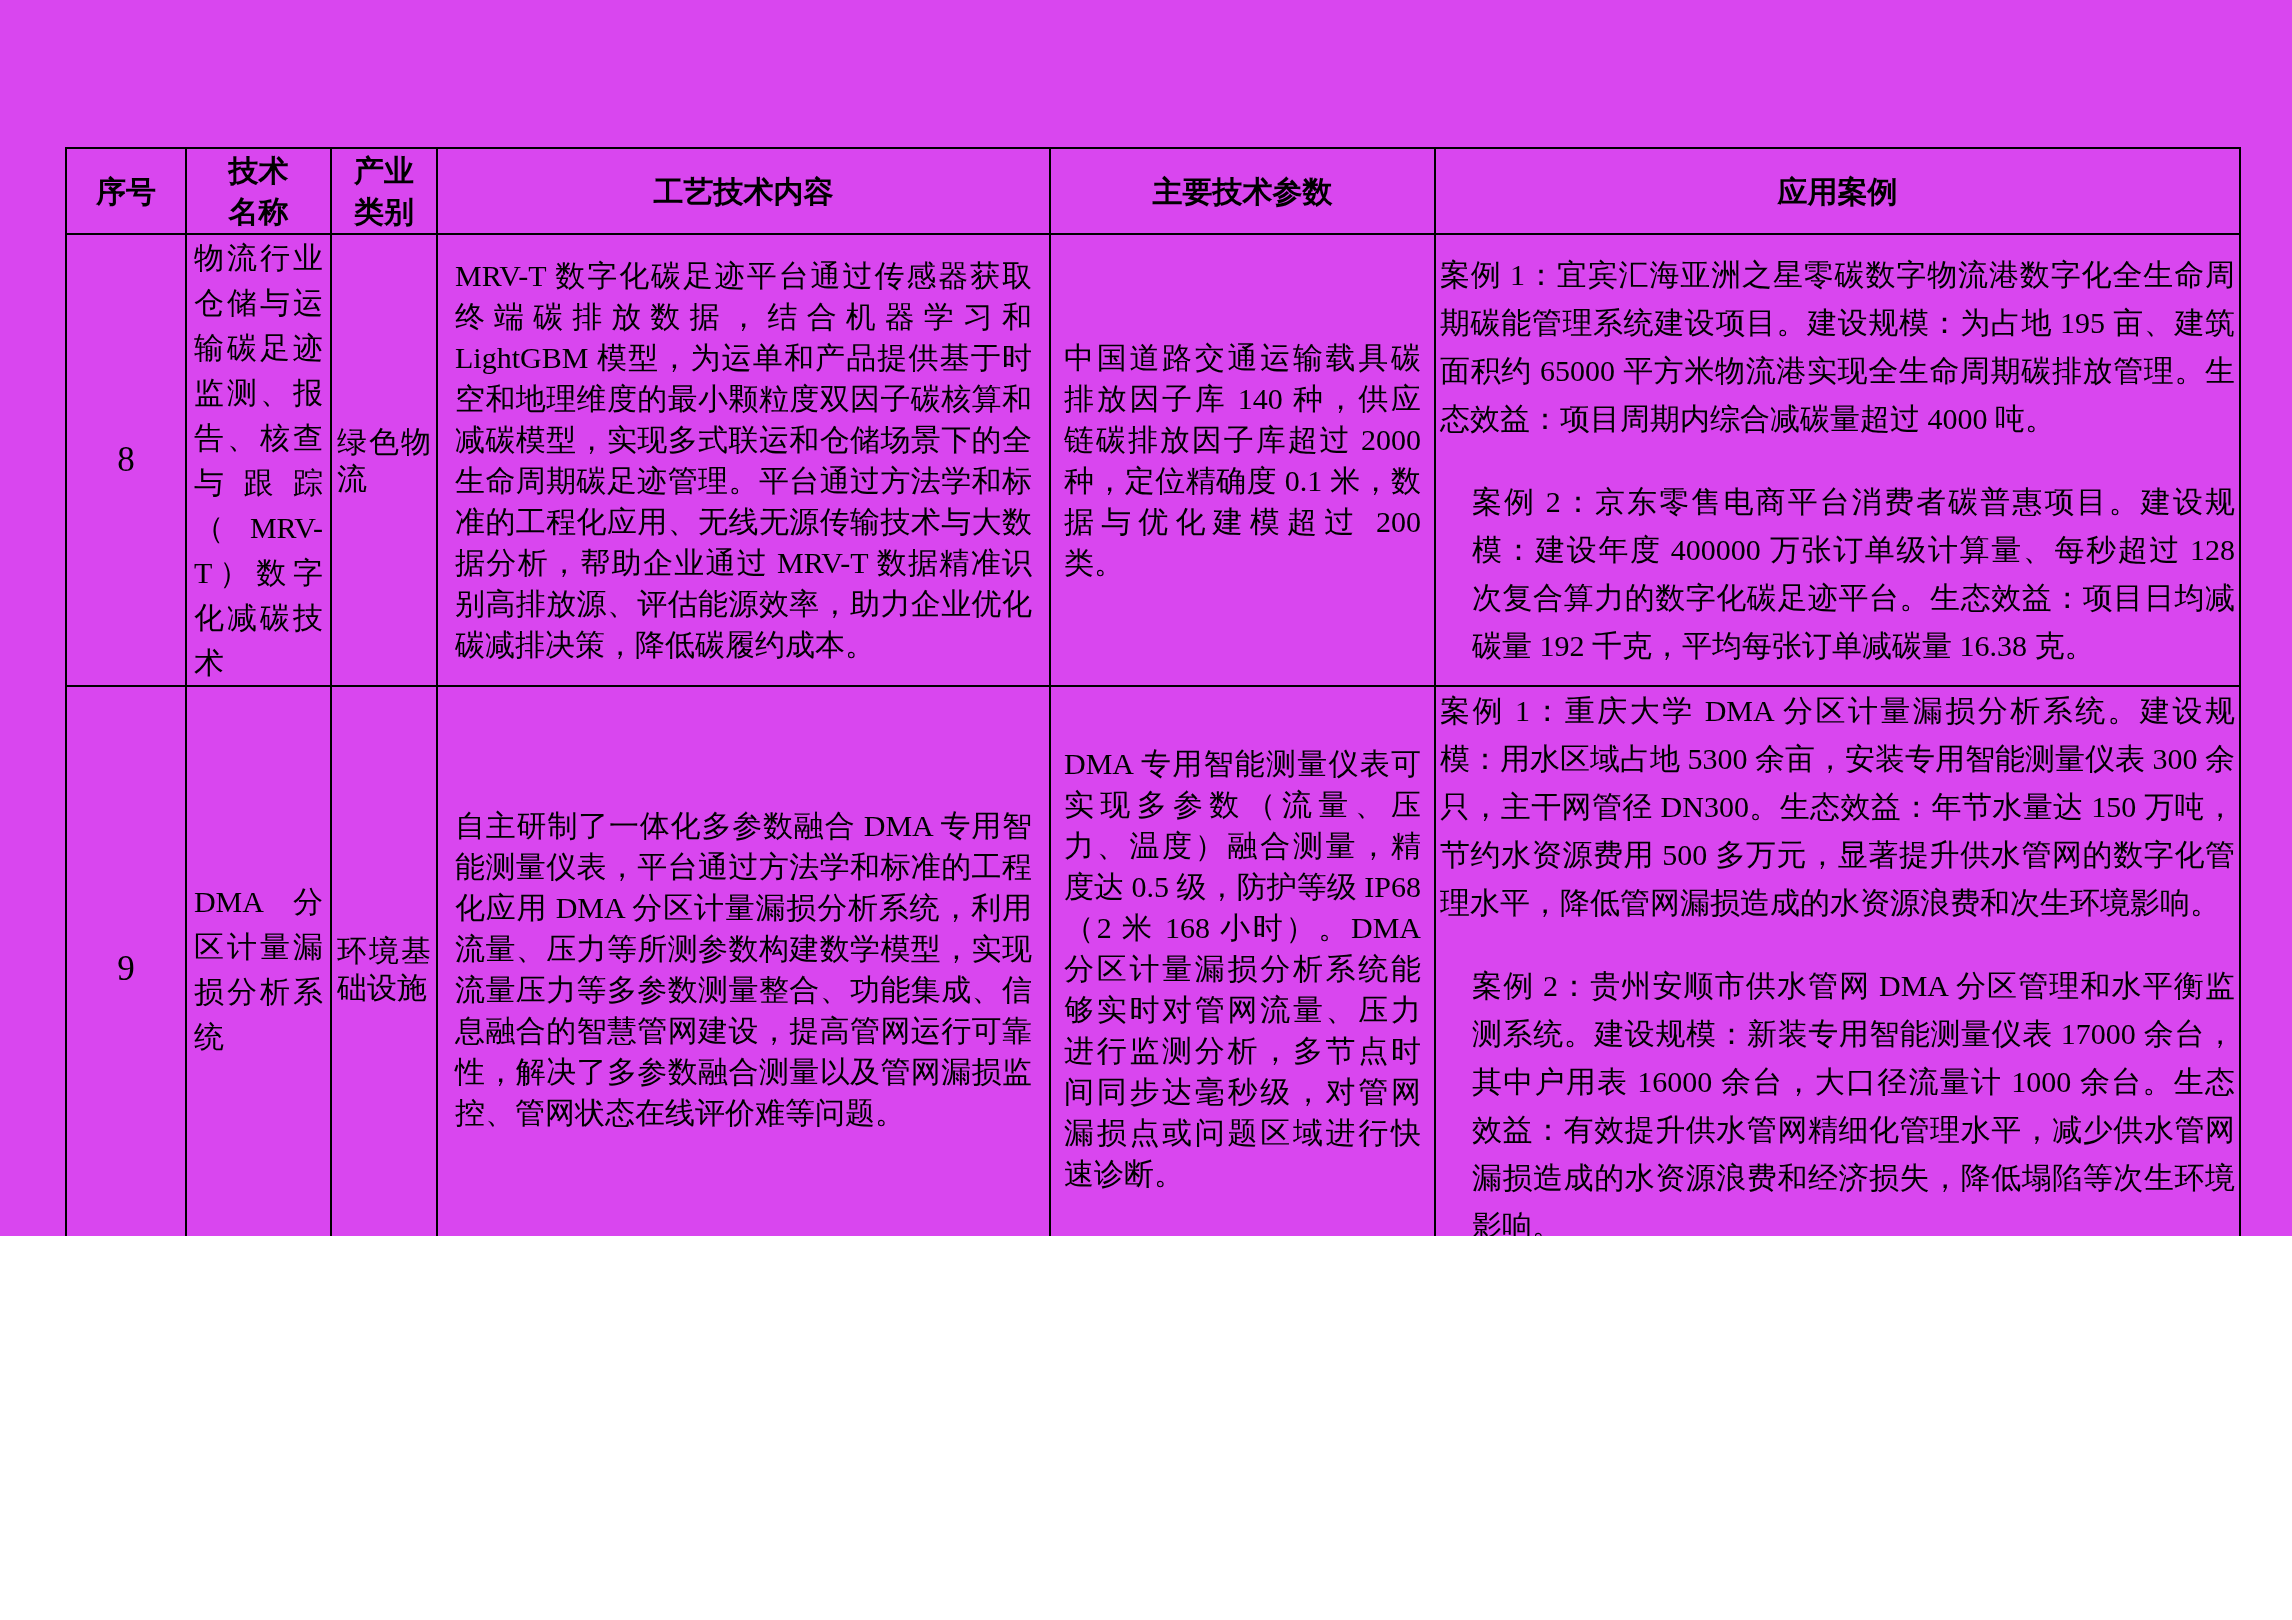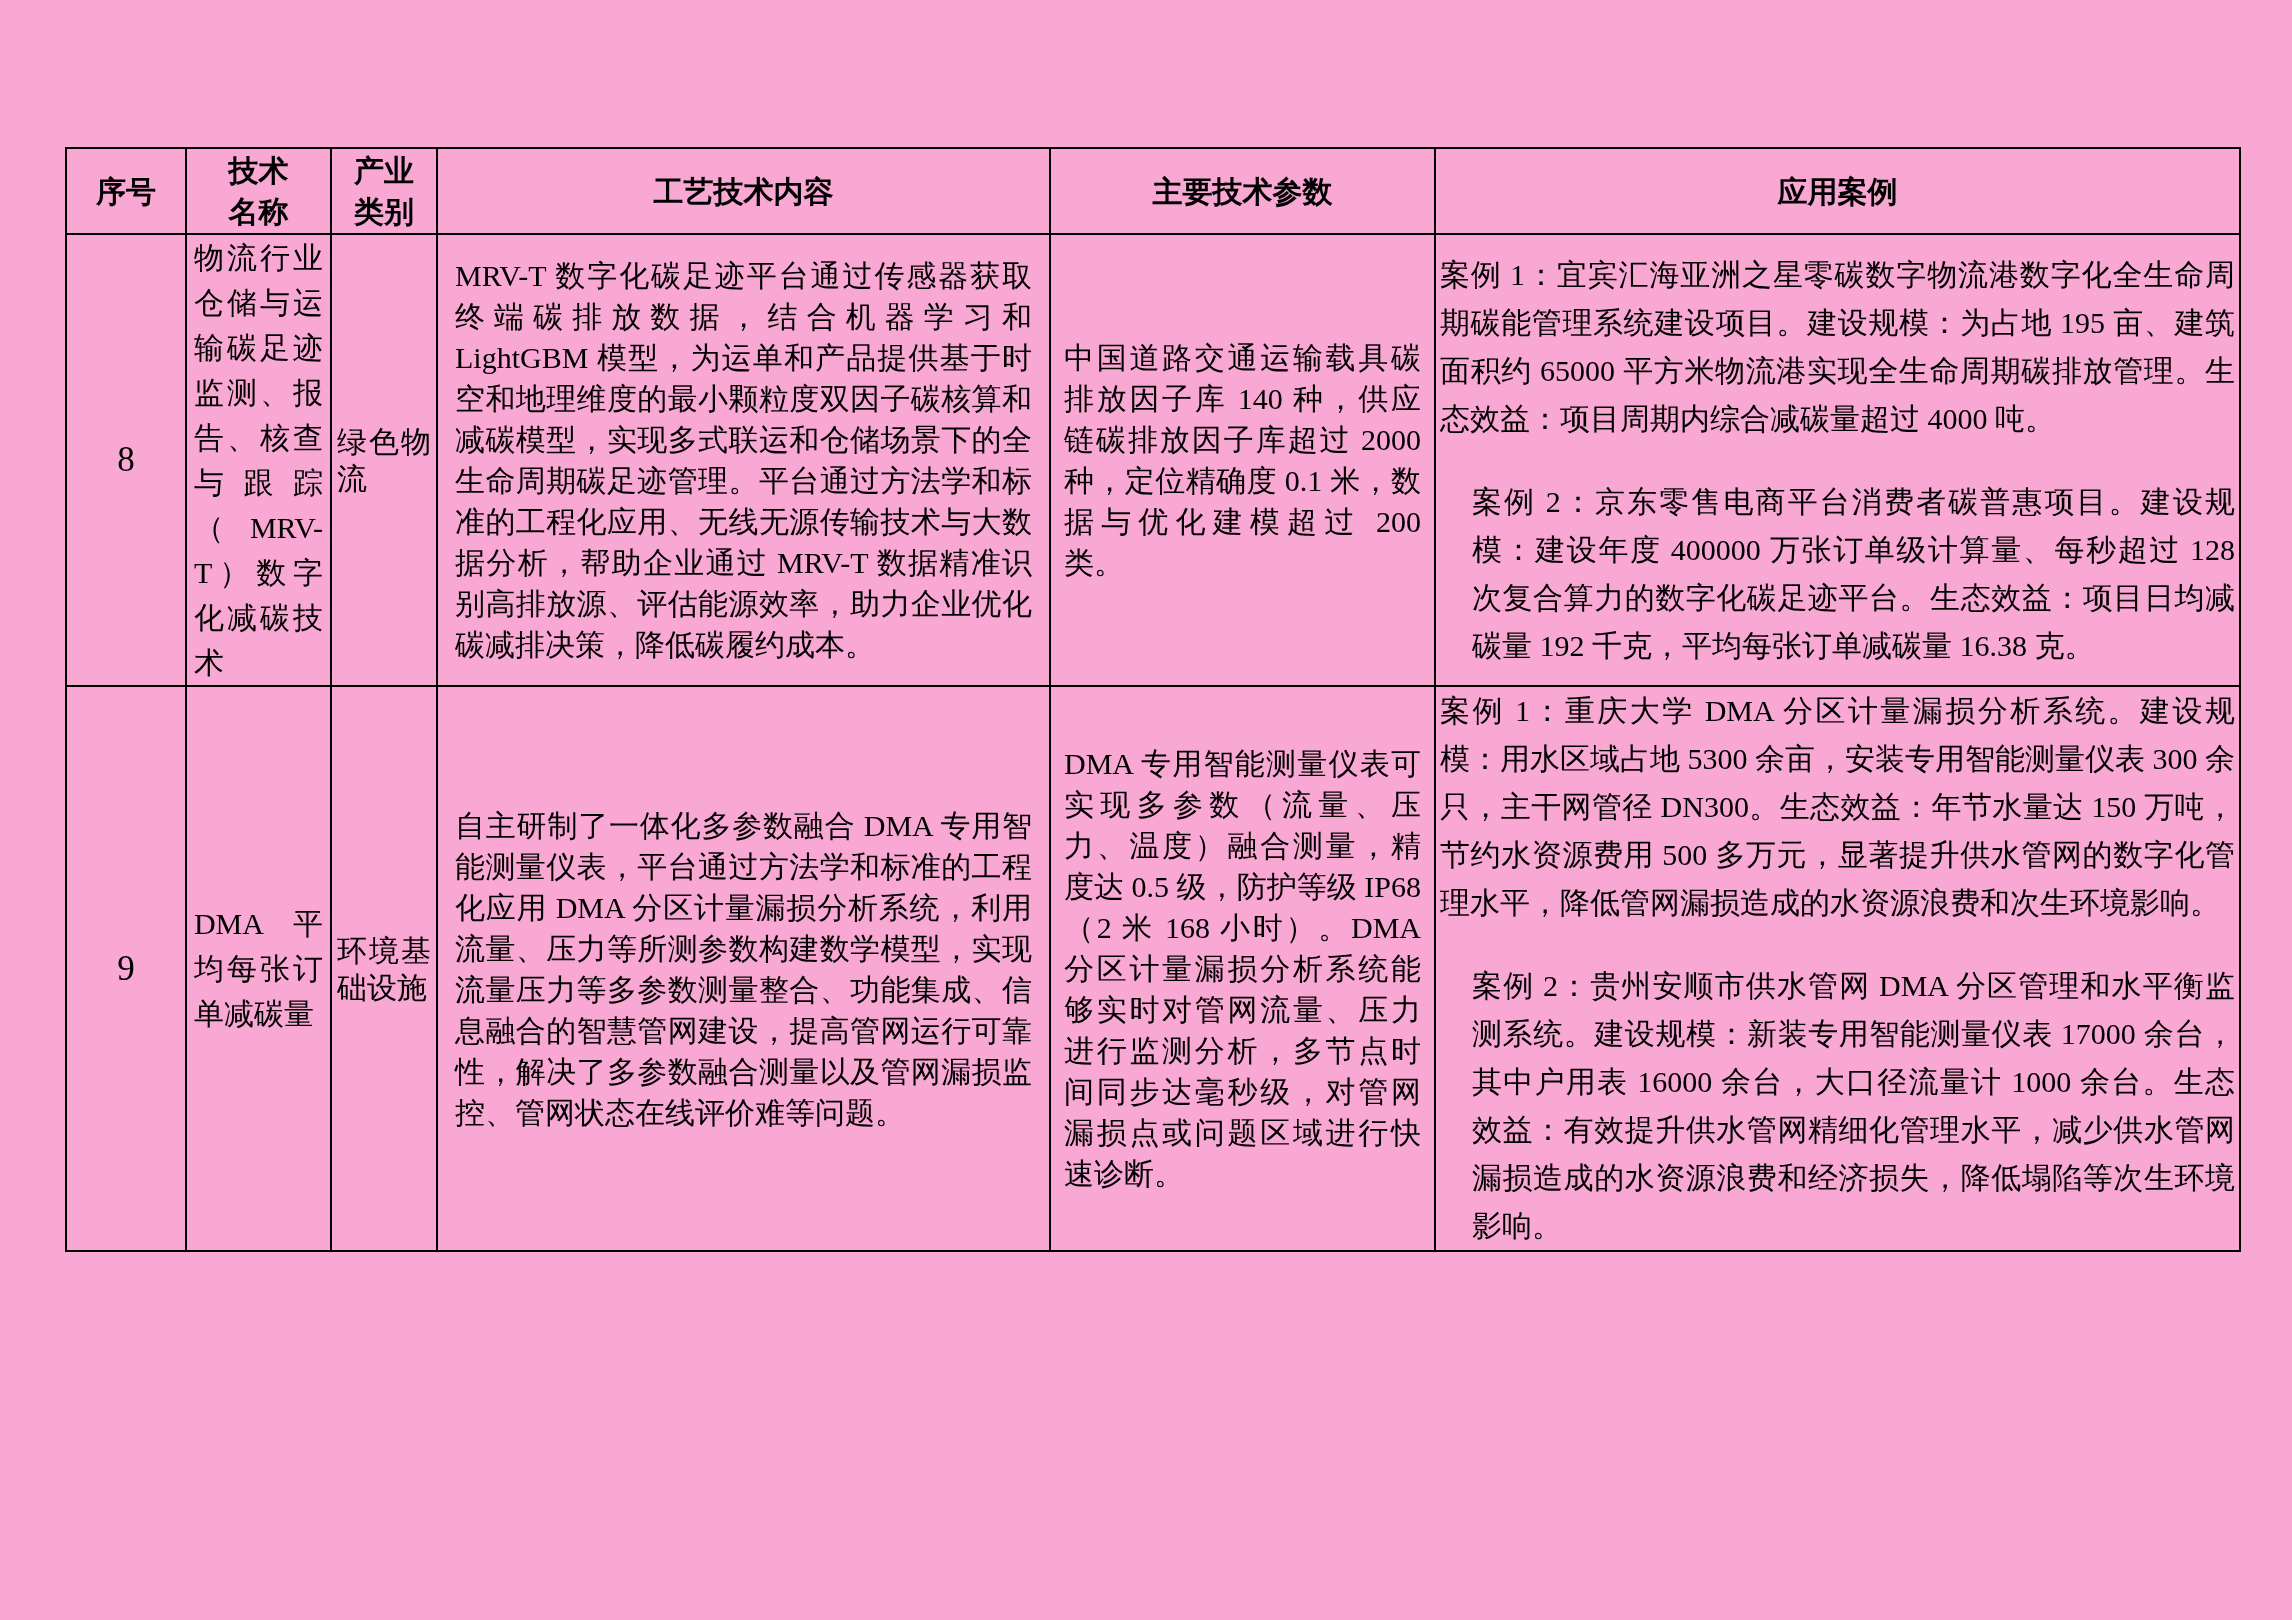--- a/index.html
+++ b/index.html
@@ -3,22 +3,22 @@
 <meta charset="utf-8">
 <style>
   html, body {
     margin: 0;
     padding: 0;
     background: #ffffff;
   }
   .page {
     position: relative;
     width: 2293px;
-    height: 1620px;
-    background: #f9a8d4;
+    height: 1236px;
+    background: #d946ef;
     overflow: hidden;
     font-family: "Liberation Serif", "DejaVu Serif", serif;
     color: #000000;
   }
   table.tech-table {
     position: absolute;
     left: 65px;
     top: 147px;
     width: 2173px;
     border-collapse: collapse;
@@ -111,21 +111,21 @@
         <td class="cell-industry">绿色物流</td>
         <td class="cell-process">MRV-T 数字化碳足迹平台通过传感器获取终端碳排放数据，结合机器学习和 LightGBM 模型，为运单和产品提供基于时空和地理维度的最小颗粒度双因子碳核算和减碳模型，实现多式联运和仓储场景下的全生命周期碳足迹管理。平台通过方法学和标准的工程化应用、无线无源传输技术与大数据分析，帮助企业通过 MRV-T 数据精准识别高排放源、评估能源效率，助力企业优化碳减排决策，降低碳履约成本。</td>
         <td class="cell-params">中国道路交通运输载具碳排放因子库 140 种，供应链碳排放因子库超过 2000 种，定位精确度 0.1 米，数据与优化建模超过 200 类。</td>
         <td class="cell-cases">
           <p>案例 1：宜宾汇海亚洲之星零碳数字物流港数字化全生命周期碳能管理系统建设项目。建设规模：为占地 195 亩、建筑面积约 65000 平方米物流港实现全生命周期碳排放管理。生态效益：项目周期内综合减碳量超过 4000 吨。</p>
           <p>案例 2：京东零售电商平台消费者碳普惠项目。建设规模：建设年度 400000 万张订单级计算量、每秒超过 128 次复合算力的数字化碳足迹平台。生态效益：项目日均减碳量 192 千克，平均每张订单减碳量 16.38 克。</p>
         </td>
       </tr>
       <tr class="row-9">
         <td class="cell-id">9</td>
-        <td class="cell-name">DMA 平均每张订单减碳量</td>
+        <td class="cell-name">DMA 分区计量漏损分析系统</td>
         <td class="cell-industry">环境基础设施</td>
         <td class="cell-process">自主研制了一体化多参数融合 DMA 专用智能测量仪表，平台通过方法学和标准的工程化应用 DMA 分区计量漏损分析系统，利用流量、压力等所测参数构建数学模型，实现流量压力等多参数测量整合、功能集成、信息融合的智慧管网建设，提高管网运行可靠性，解决了多参数融合测量以及管网漏损监控、管网状态在线评价难等问题。</td>
         <td class="cell-params">DMA 专用智能测量仪表可实现多参数（流量、压力、温度）融合测量，精度达 0.5 级，防护等级 IP68（2 米 168 小时）。DMA 分区计量漏损分析系统能够实时对管网流量、压力进行监测分析，多节点时间同步达毫秒级，对管网漏损点或问题区域进行快速诊断。</td>
         <td class="cell-cases">
           <p>案例 1：重庆大学 DMA 分区计量漏损分析系统。建设规模：用水区域占地 5300 余亩，安装专用智能测量仪表 300 余只，主干网管径 DN300。生态效益：年节水量达 150 万吨，节约水资源费用 500 多万元，显著提升供水管网的数字化管理水平，降低管网漏损造成的水资源浪费和次生环境影响。</p>
           <p>案例 2：贵州安顺市供水管网 DMA 分区管理和水平衡监测系统。建设规模：新装专用智能测量仪表 17000 余台，其中户用表 16000 余台，大口径流量计 1000 余台。生态效益：有效提升供水管网精细化管理水平，减少供水管网漏损造成的水资源浪费和经济损失，降低塌陷等次生环境影响。</p>
         </td>
       </tr>
     </tbody>
   </table>

